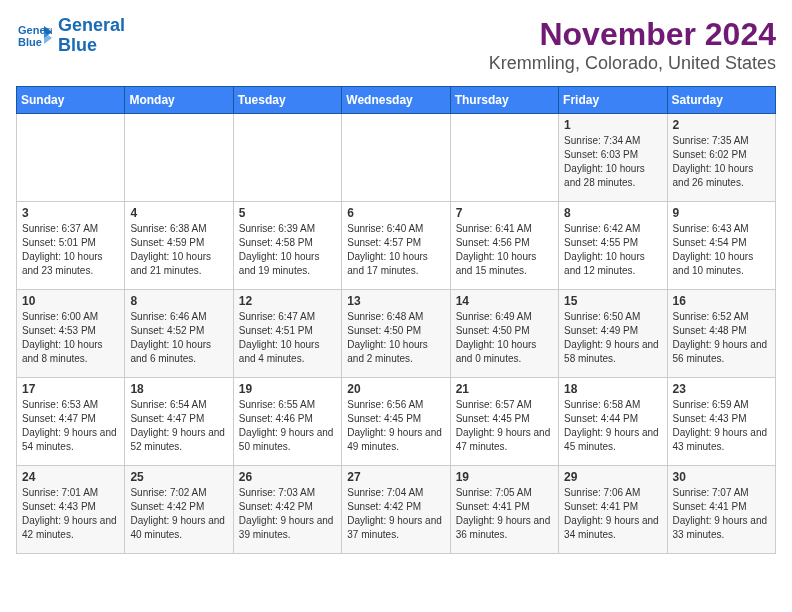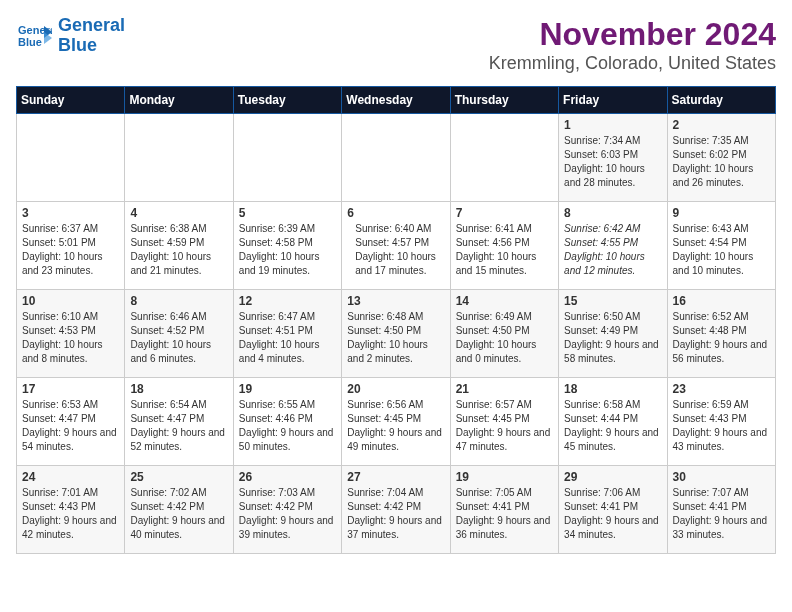--- a/index.html
+++ b/index.html
@@ -40,21 +40,21 @@
     .location {
       font-size: 18px;
       color: #555;
     }
     table {
       width: 100%;
       border-collapse: collapse;
       table-layout: fixed;
     }
     thead th {
-      background: #0f172a;
+      background: #3b82f6;
       color: #fff;
       font-size: 12px;
       font-weight: bold;
       padding: 6px 4px;
       text-align: left;
       border: 1px solid #1558a0;
     }
     tbody td {
       border: 1px solid #ccc;
       vertical-align: top;
@@ -149,47 +149,47 @@
 Daylight: 10 hours and 21 minutes.</div>
         </td>
         <td>
           <div class="day-num">5</div>
           <div class="cell-info" style="white-space: pre-line;">Sunrise: 6:39 AM
 Sunset: 4:58 PM
 Daylight: 10 hours and 19 minutes.</div>
         </td>
         <td>
           <div class="day-num">6</div>
-          <div class="cell-info" style="white-space: pre-line; margin-left: 8px;">Sunrise: 6:40 AM
+          <div class="cell-info" style="white-space: pre-line;">Sunrise: 6:40 AM
 Sunset: 4:57 PM
 Daylight: 10 hours and 17 minutes.</div>
         </td>
         <td>
           <div class="day-num">7</div>
           <div class="cell-info" style="white-space: pre-line;">Sunrise: 6:41 AM
 Sunset: 4:56 PM
 Daylight: 10 hours and 15 minutes.</div>
         </td>
         <td>
           <div class="day-num">8</div>
-          <div class="cell-info" style="white-space: pre-line; font-style: italic;">Sunrise: 6:42 AM
+          <div class="cell-info" style="white-space: pre-line;">Sunrise: 6:42 AM
 Sunset: 4:55 PM
 Daylight: 10 hours and 12 minutes.</div>
         </td>
         <td>
           <div class="day-num">9</div>
           <div class="cell-info" style="white-space: pre-line;">Sunrise: 6:43 AM
 Sunset: 4:54 PM
 Daylight: 10 hours and 10 minutes.</div>
         </td>
       </tr>
       <tr>
         <td>
           <div class="day-num">10</div>
-          <div class="cell-info" style="white-space: pre-line;">Sunrise: 6:10 AM
+          <div class="cell-info" style="white-space: pre-line;">Sunrise: 6:00 AM
 Sunset: 4:53 PM
 Daylight: 10 hours and 8 minutes.</div>
         </td>
         <td>
           <div class="day-num">8</div>
           <div class="cell-info" style="white-space: pre-line;">Sunrise: 6:46 AM
 Sunset: 4:52 PM
 Daylight: 10 hours and 6 minutes.</div>
         </td>
         <td>

